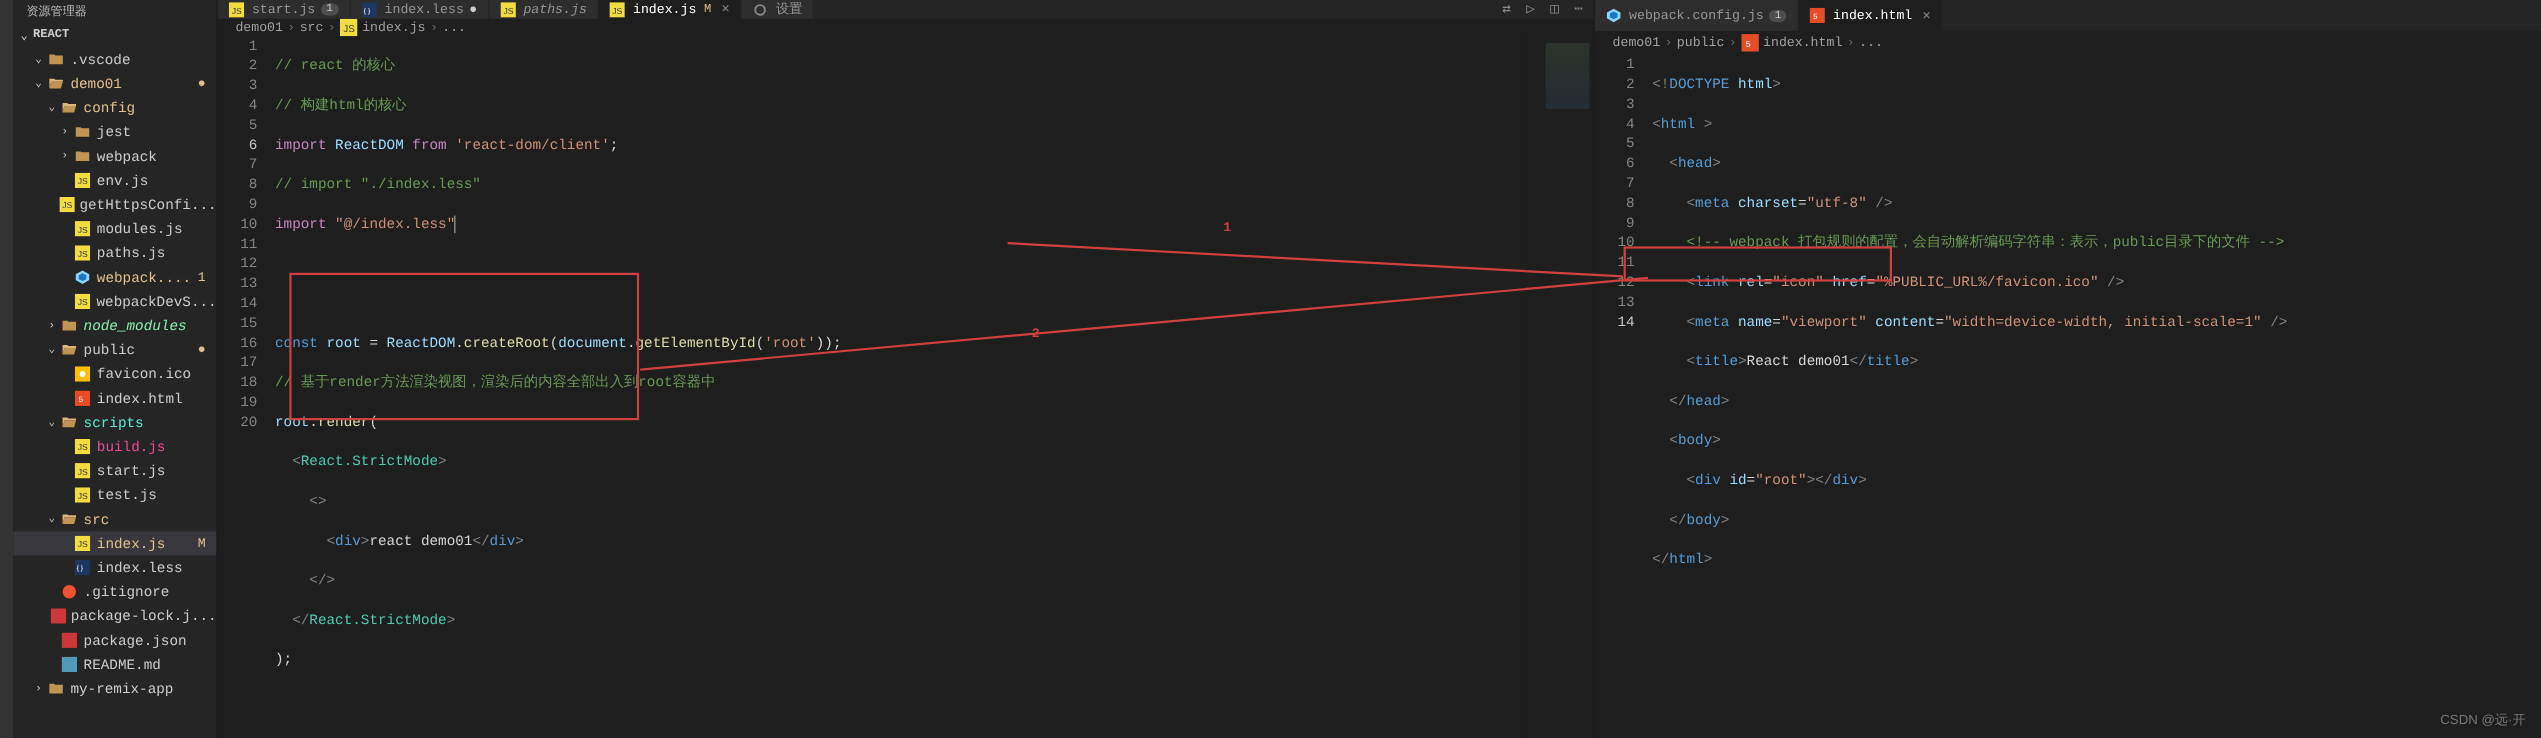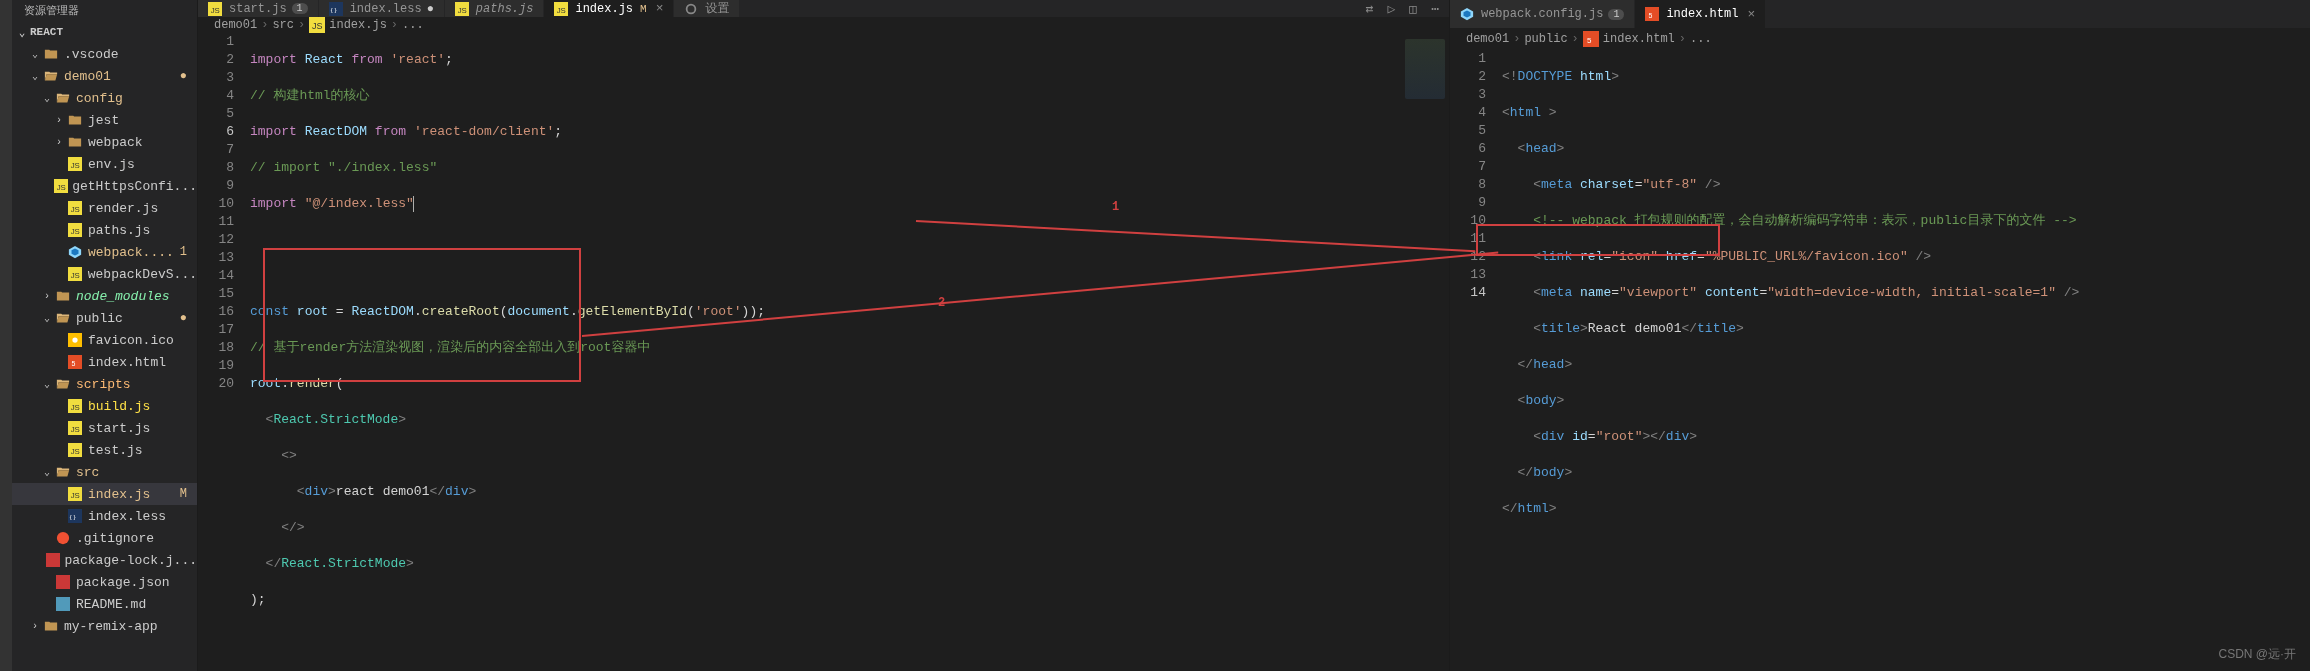--- a/index.html
+++ b/index.html
@@ -143,21 +143,21 @@
       </div>
       <div class="tree-item">
         <span class="indent" style="width: 40px;"></span>
         <span class="chev"></span>
         <span class="icon">
           <svg viewBox="0 0 16 16">
             <rect width="16" height="16" fill="#f1dd3f"></rect>
             <text x="3" y="12" font-size="9" fill="#323330" font-family="sans-serif">JS</text>
           </svg>
         </span>
-        <span class="label" style="color: rgb(204, 204, 204);">render.js</span>
+        <span class="label" style="color: rgb(204, 204, 204);">modules.js</span>
       </div>
       <div class="tree-item">
         <span class="indent" style="width: 40px;"></span>
         <span class="chev"></span>
         <span class="icon">
           <svg viewBox="0 0 16 16">
             <rect width="16" height="16" fill="#f1dd3f"></rect>
             <text x="3" y="12" font-size="9" fill="#323330" font-family="sans-serif">JS</text>
           </svg>
         </span>
@@ -232,32 +232,32 @@
       </div>
       <div class="tree-item">
         <span class="indent" style="width: 28px;"></span>
         <span class="chev">⌄</span>
         <span class="icon">
           <svg viewBox="0 0 16 16">
             <path fill="#dcb67a" d="M1 3h5l1 1h8v2H3l-2 7z"></path>
             <path fill="#c09553" d="M3 6h12l-2 7H1z"></path>
           </svg>
         </span>
-        <span class="label" style="color: #fdba74;">scripts</span>
-      </div>
-      <div class="tree-item">
-        <span class="indent" style="width: 40px;"></span>
-        <span class="chev"></span>
-        <span class="icon">
-          <svg viewBox="0 0 16 16">
-            <rect width="16" height="16" fill="#f1dd3f"></rect>
-            <text x="3" y="12" font-size="9" fill="#323330" font-family="sans-serif">JS</text>
-          </svg>
-        </span>
-        <span class="label" style="color: #fde047;">build.js</span>
+        <span class="label" style="color: #5eead4;">scripts</span>
+      </div>
+      <div class="tree-item">
+        <span class="indent" style="width: 40px;"></span>
+        <span class="chev"></span>
+        <span class="icon">
+          <svg viewBox="0 0 16 16">
+            <rect width="16" height="16" fill="#f1dd3f"></rect>
+            <text x="3" y="12" font-size="9" fill="#323330" font-family="sans-serif">JS</text>
+          </svg>
+        </span>
+        <span class="label" style="color: #ec4899;">build.js</span>
       </div>
       <div class="tree-item">
         <span class="indent" style="width: 40px;"></span>
         <span class="chev"></span>
         <span class="icon">
           <svg viewBox="0 0 16 16">
             <rect width="16" height="16" fill="#f1dd3f"></rect>
             <text x="3" y="12" font-size="9" fill="#323330" font-family="sans-serif">JS</text>
           </svg>
         </span>
@@ -450,21 +450,21 @@
         <div class="ln">13</div>
         <div class="ln">14</div>
         <div class="ln">15</div>
         <div class="ln">16</div>
         <div class="ln">17</div>
         <div class="ln">18</div>
         <div class="ln">19</div>
         <div class="ln">20</div>
       </div>
     <div class="code" id="code-left">
-<div class="line"><span class="tk-kw">import</span> <span class="tk-var">React</span> <span class="tk-kw">from</span> <span class="tk-str">'react'</span><span>;</span></div>
+<div class="line"><span class="tk-cmt">// react 的核心</span></div>
 <div class="line"><span class="tk-cmt">// 构建html的核心</span></div>
 <div class="line"><span class="tk-kw">import</span> <span class="tk-var">ReactDOM</span> <span class="tk-kw">from</span> <span class="tk-str">'react-dom/client'</span><span>;</span></div>
 <div class="line"><span class="tk-cmt">// import "./index.less"</span></div>
 <div class="line"><span class="tk-kw">import</span> <span class="tk-str">"@/index.less"</span><span class="cursor"></span></div>
 <div class="line"></div>
 <div class="line"></div>
 <div class="line"><span class="tk-const">const</span> <span class="tk-var">root</span><span> = </span><span class="tk-var">ReactDOM</span><span>.</span><span class="tk-fn">createRoot</span><span>(</span><span class="tk-var">document</span><span>.</span><span class="tk-fn">getElementById</span><span>(</span><span class="tk-str">'root'</span><span>));</span></div>
 <div class="line"><span class="tk-cmt">// 基于render方法渲染视图，渲染后的内容全部出入到root容器中</span></div>
 <div class="line"><span class="tk-var">root</span><span>.</span><span class="tk-fn">render</span><span>(</span></div>
 <div class="line"><span class="tk-punc">  &lt;</span><span class="tk-type">React.StrictMode</span><span class="tk-punc">&gt;</span></div>

